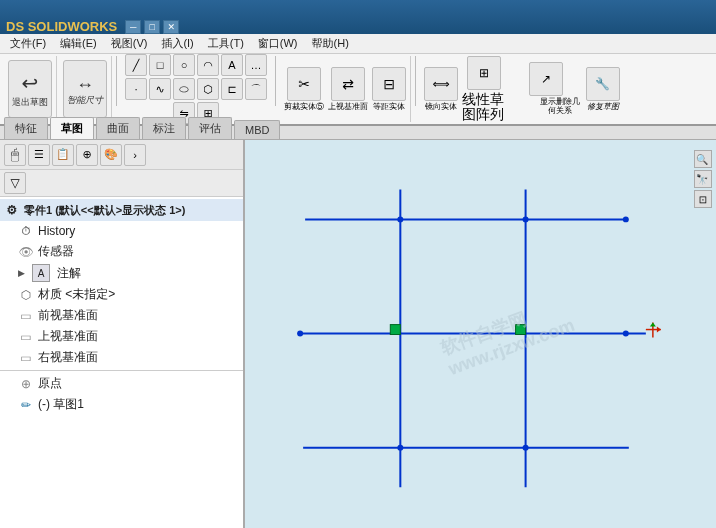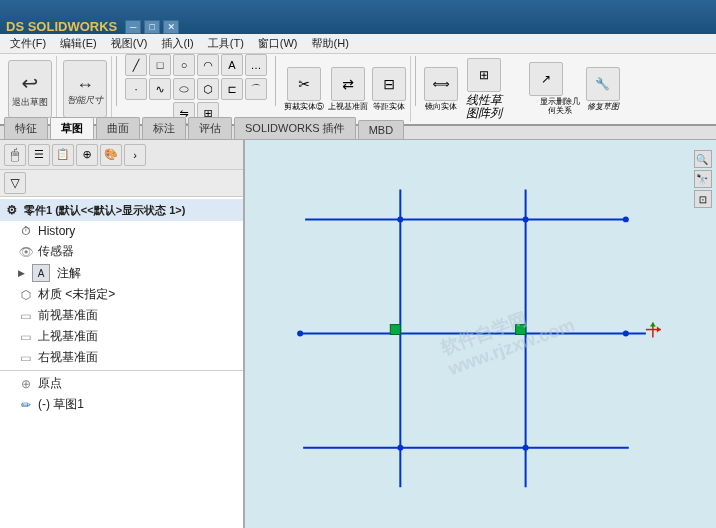--- a/index.html
+++ b/index.html
@@ -380,41 +380,40 @@
 
   <div class="toolbar-separator"></div>
 
   <div class="toolbar-group" style="flex-direction:row;gap:4px;align-items:center;border:none;">
     <div style="display:flex;flex-direction:column;align-items:center;gap:2px;">
       <div class="toolbar-btn-small" style="width:34px;height:34px;font-size:12px;">⟺</div>
       <span style="font-size:8px;text-align:center;max-width:44px;line-height:1.1;">镜向实体</span>
     </div>
     <div style="display:flex;flex-direction:column;align-items:center;gap:2px;">
       <div class="toolbar-btn-small" style="width:34px;height:34px;font-size:12px;">⊞</div>
-      <span style="font-size:12px;text-align:center;max-width:44px;line-height:1.1;font-style:italic;">线性草图阵列</span>
+      <span style="font-size:14px;max-width:44px;line-height:1.1;">线性草图阵列</span>
     </div>
     <div style="display:flex;flex-direction:column;align-items:center;gap:2px;">
       <div class="toolbar-btn-small" style="width:34px;height:34px;font-size:12px;">↗</div>
       <span style="font-size:8px;text-align:center;max-width:44px;line-height:1.1;margin-left:28px;">显示删除几何关系</span>
     </div>
     <div style="display:flex;flex-direction:column;align-items:center;gap:2px;">
       <div class="toolbar-btn-small" style="width:34px;height:34px;font-size:12px;">🔧</div>
       <span style="font-size:8px;text-align:center;max-width:44px;line-height:1.1;font-style:italic;">修复草图</span>
     </div>
   </div>
 
 </div>
 
 <div class="tab-strip">
   <div class="tab">特征</div>
   <div class="tab active">草图</div>
   <div class="tab">曲面</div>
   <div class="tab">标注</div>
   <div class="tab">评估</div>
-  <div class="tab">SOLIDWORKS 插件</div>
   <div class="tab">MBD</div>
 </div>
 
 <div class="main-area">
 
   <div class="left-panel">
 
     <div class="panel-toolbar">
       <div class="toolbar-btn-small" style="font-size:14px;">🖱</div>
       <div class="toolbar-btn-small">☰</div>

